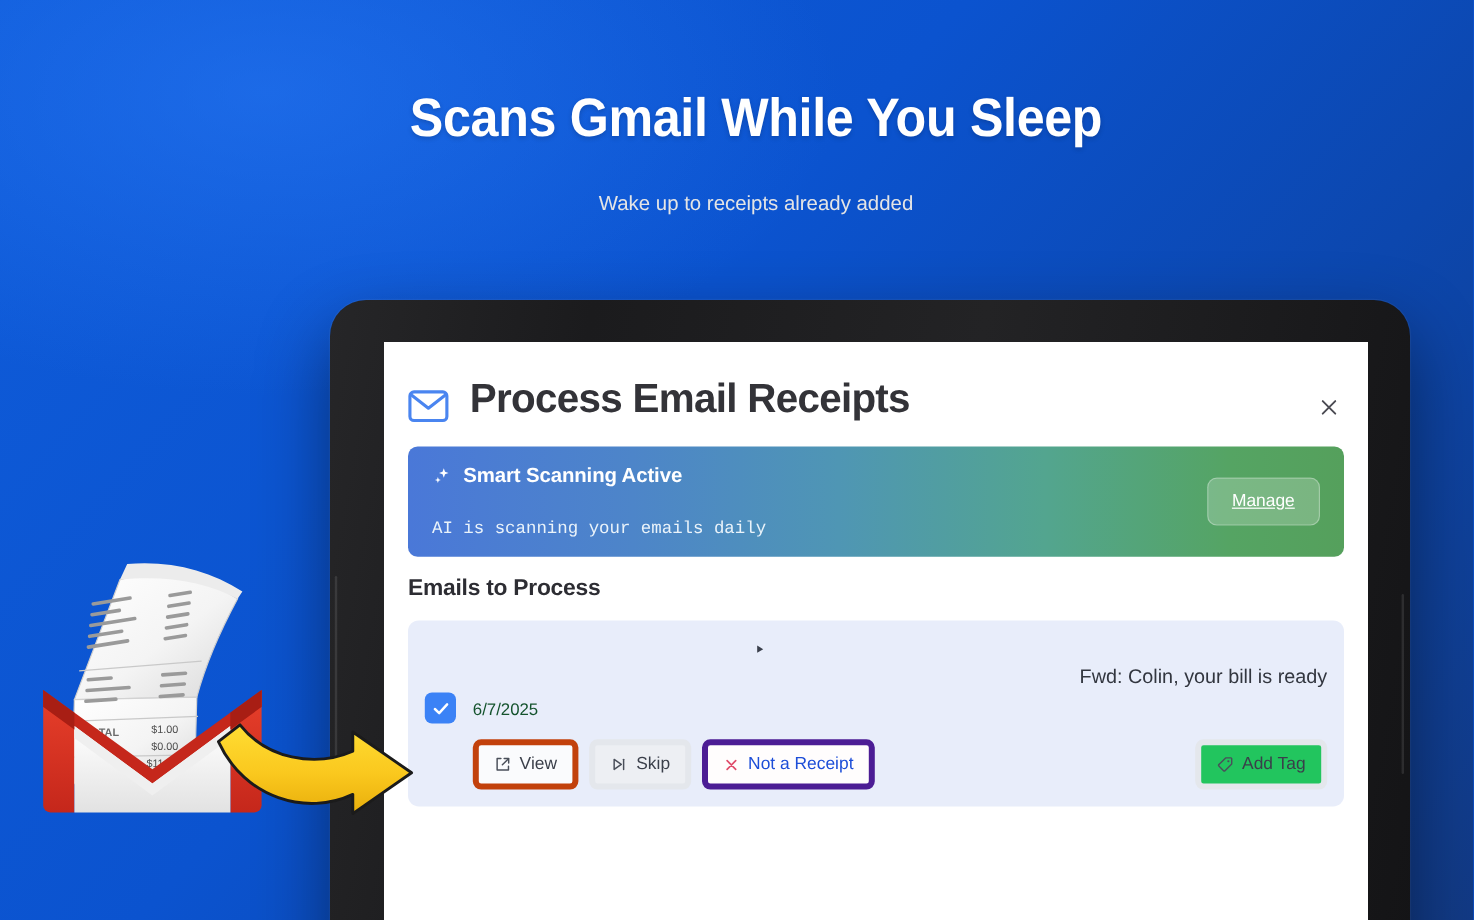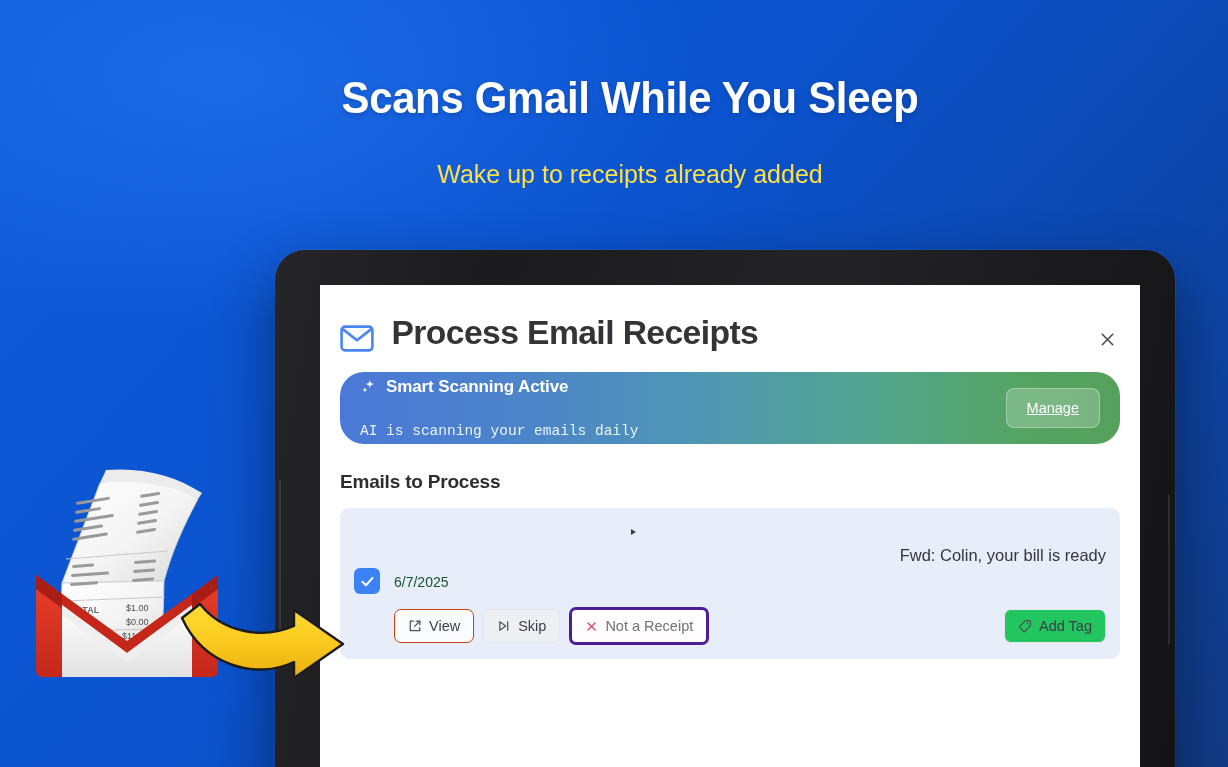--- a/index.html
+++ b/index.html
@@ -28,22 +28,22 @@
     font-size:45px;
     line-height:1.06;
     font-weight:700;
     color:#FFFFFF;
     letter-spacing:-0.3px;
     transform:scaleX(.93);
     text-shadow:0 2px 5px rgba(0,0,0,.18);
   }
   .hero p {
     margin-top:38px;
-    font-size:25px;
-    color:#fde047;
+    font-size:17px;
+    color:#e5e5e5;
     font-weight:400;
   }
 
   
   .tablet {
     position:absolute;
     left:275px; top:250px;
     width:900px; height:560px;
     background:linear-gradient(100deg,#262628 0%,#1b1b1d 22%,#232325 55%,#141416 100%);
     border-radius:30px 30px 0 0;
@@ -82,22 +82,22 @@
   }
   .close-btn {
     width:26px; height:26px; flex:0 0 auto;
     display:flex; align-items:center; justify-content:center;
     color:#555; cursor:pointer;
   }
 
   
   .banner {
     margin-top:20px;
-    height:72px;
-    border-radius:24px;
+    height:92px;
+    border-radius:8px;
     background:linear-gradient(90deg,#4A78D8 0%,#4D85C9 24%,#4F96B4 46%,#53A58F 68%,#55A463 88%,#55A05C 100%);
     display:flex; align-items:center;
     padding:0 20px 0 20px;
     position:relative;
   }
   .banner-txt { flex:1 1 auto; }
   .banner-title {
     display:flex; align-items:center; gap:9px;
     font-size:17px; font-weight:700; color:#fff;
     letter-spacing:-.1px;
@@ -111,21 +111,21 @@
     border:1px solid rgba(255,255,255,.30);
     border-radius:8px;
     color:#fff; font-size:14.5px;
     padding:11px 20px;
     cursor:pointer;
     text-decoration:underline;
   }
 
   
   .section-title {
-    margin-top:27px;
+    margin-top:16px;
     font-size:19px; font-weight:700; color:#2D2D33;
     letter-spacing:-.2px;
   }
   .selected-count {
     margin-top:14px;
     font-size:14.5px; color:#6F7480;
   }
 
   
   .email-card {
@@ -160,26 +160,26 @@
     display:flex; align-items:center; gap:9px;
     margin-top:17px;
   }
   .btn {
     display:inline-flex; align-items:center; gap:7px;
     font-size:14.5px;
     padding:8px 13px;
     border-radius:7px;
     cursor:pointer;
     background:#FAFBFD;
-    border:1px solid #c2410c;
+    border:5px solid #c2410c;
     color:#3A3F4A;
     white-space:nowrap;
   }
   .btn.skip { background:#EDEFF3; border-color:#E4E7EC; }
-  .btn.danger { background:#FFFDFD; border:3px solid #4c1d95; color:#737373; }
+  .btn.danger { background:#FFFDFD; border:5px solid #4c1d95; color:#1d4ed8; }
   .btn.danger .x { color:#E04B6A; font-size:15px; line-height:1; }
   .spacer { flex:1 1 auto; }
   .btn.tag { background:#22c55e; border-color:#E4E7EC; }
 
   
   .gmail-art {
     position:absolute;
     left:22px; top:455px;
     width:215px; height:230px;
     z-index:5;

